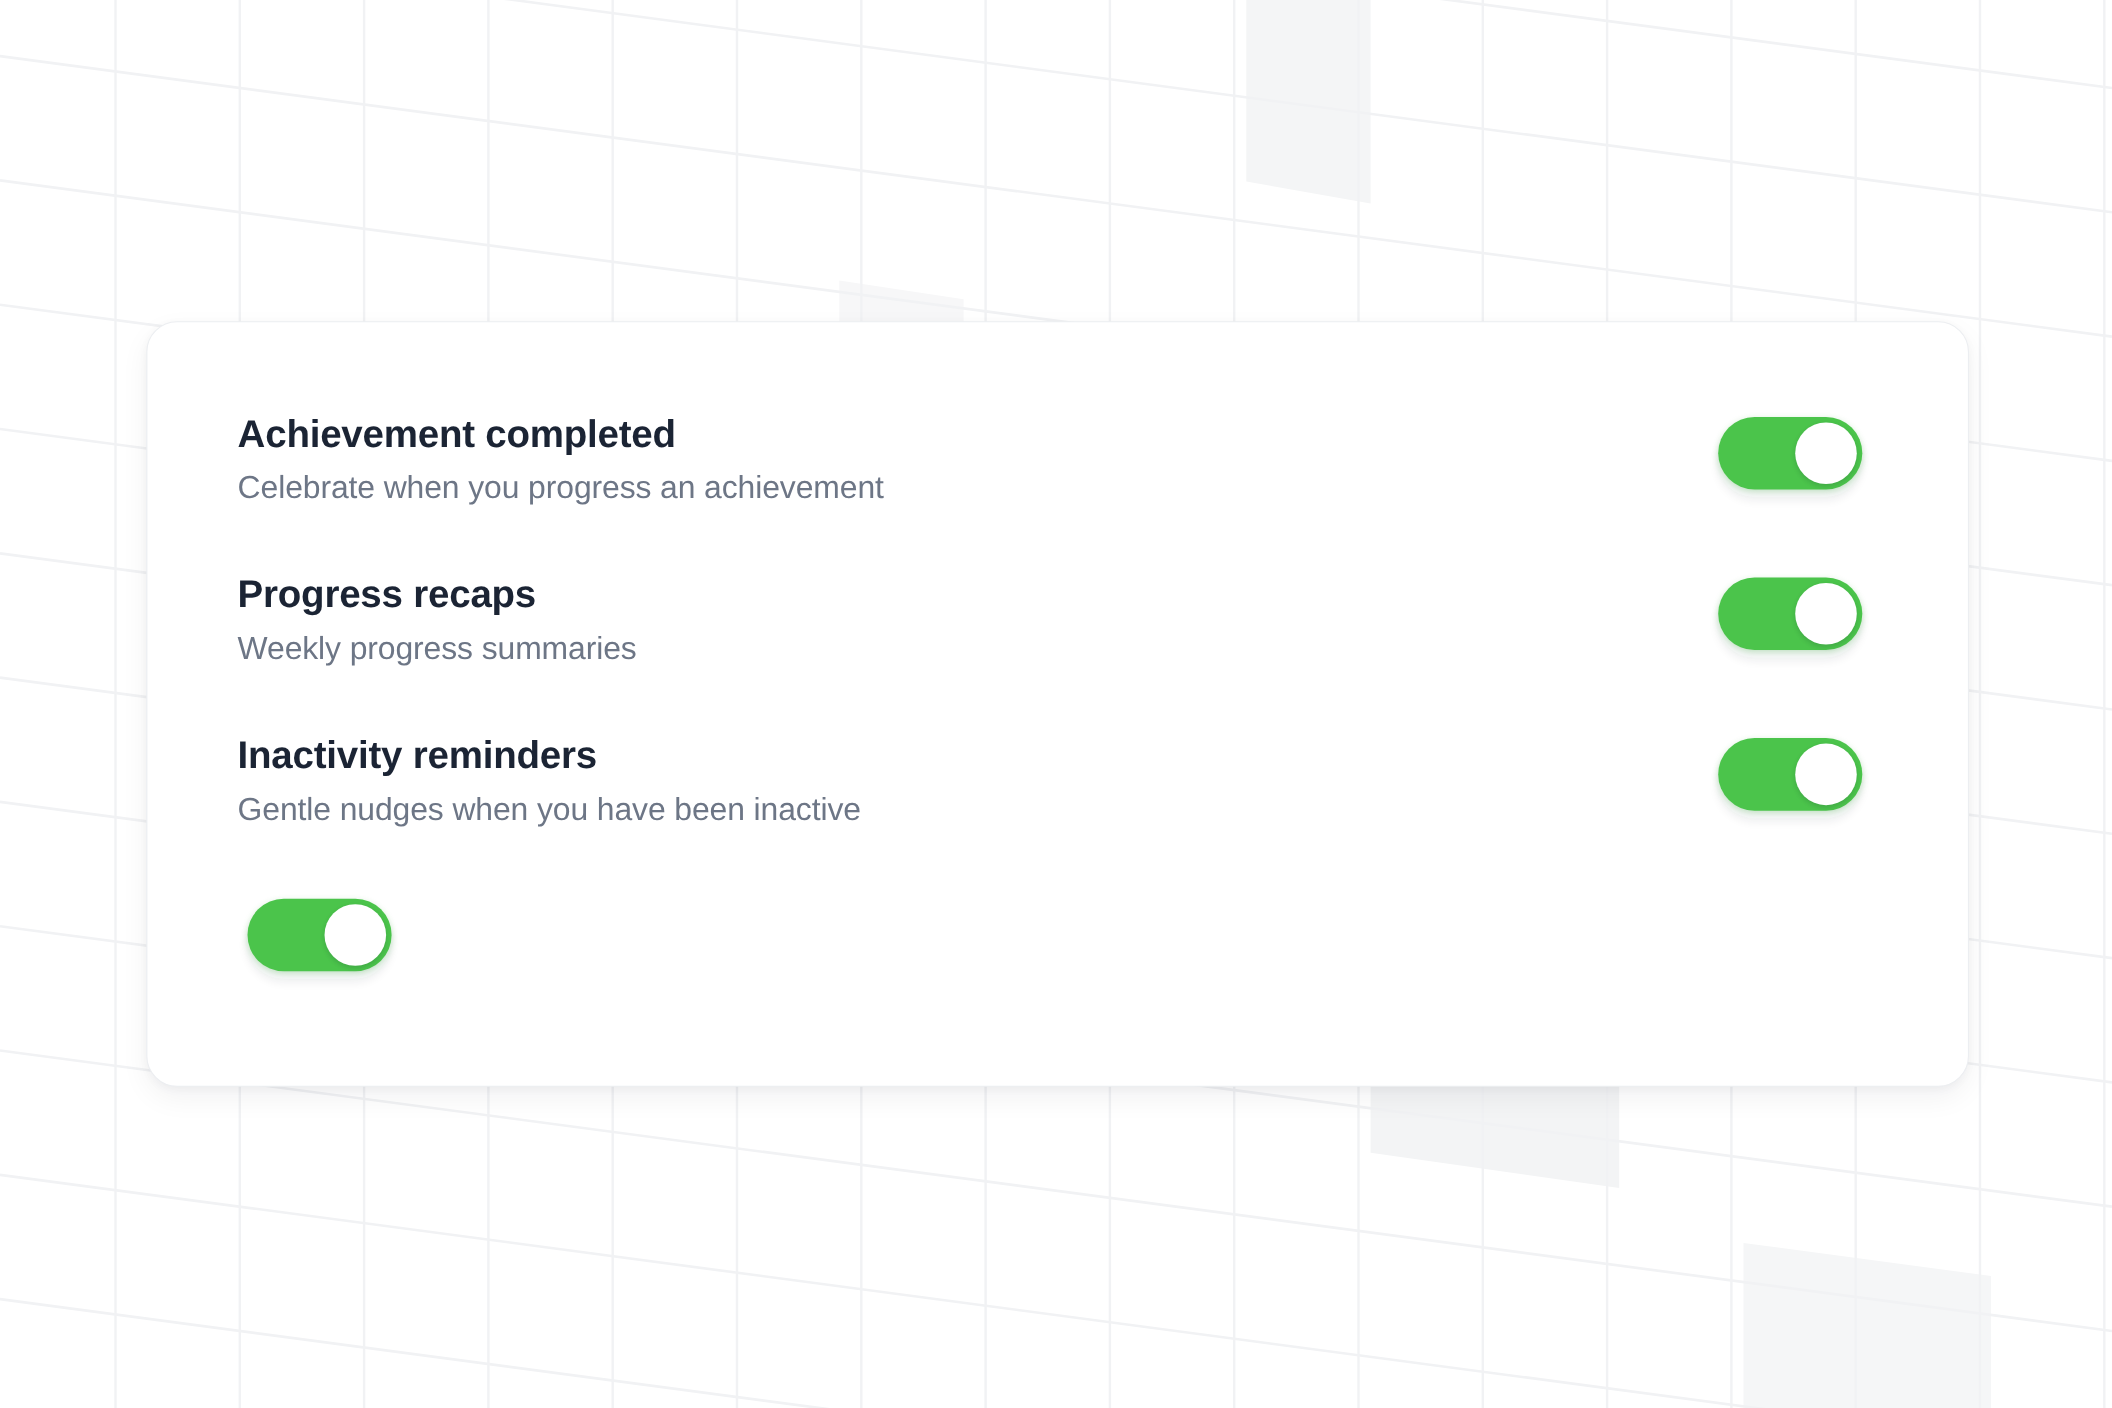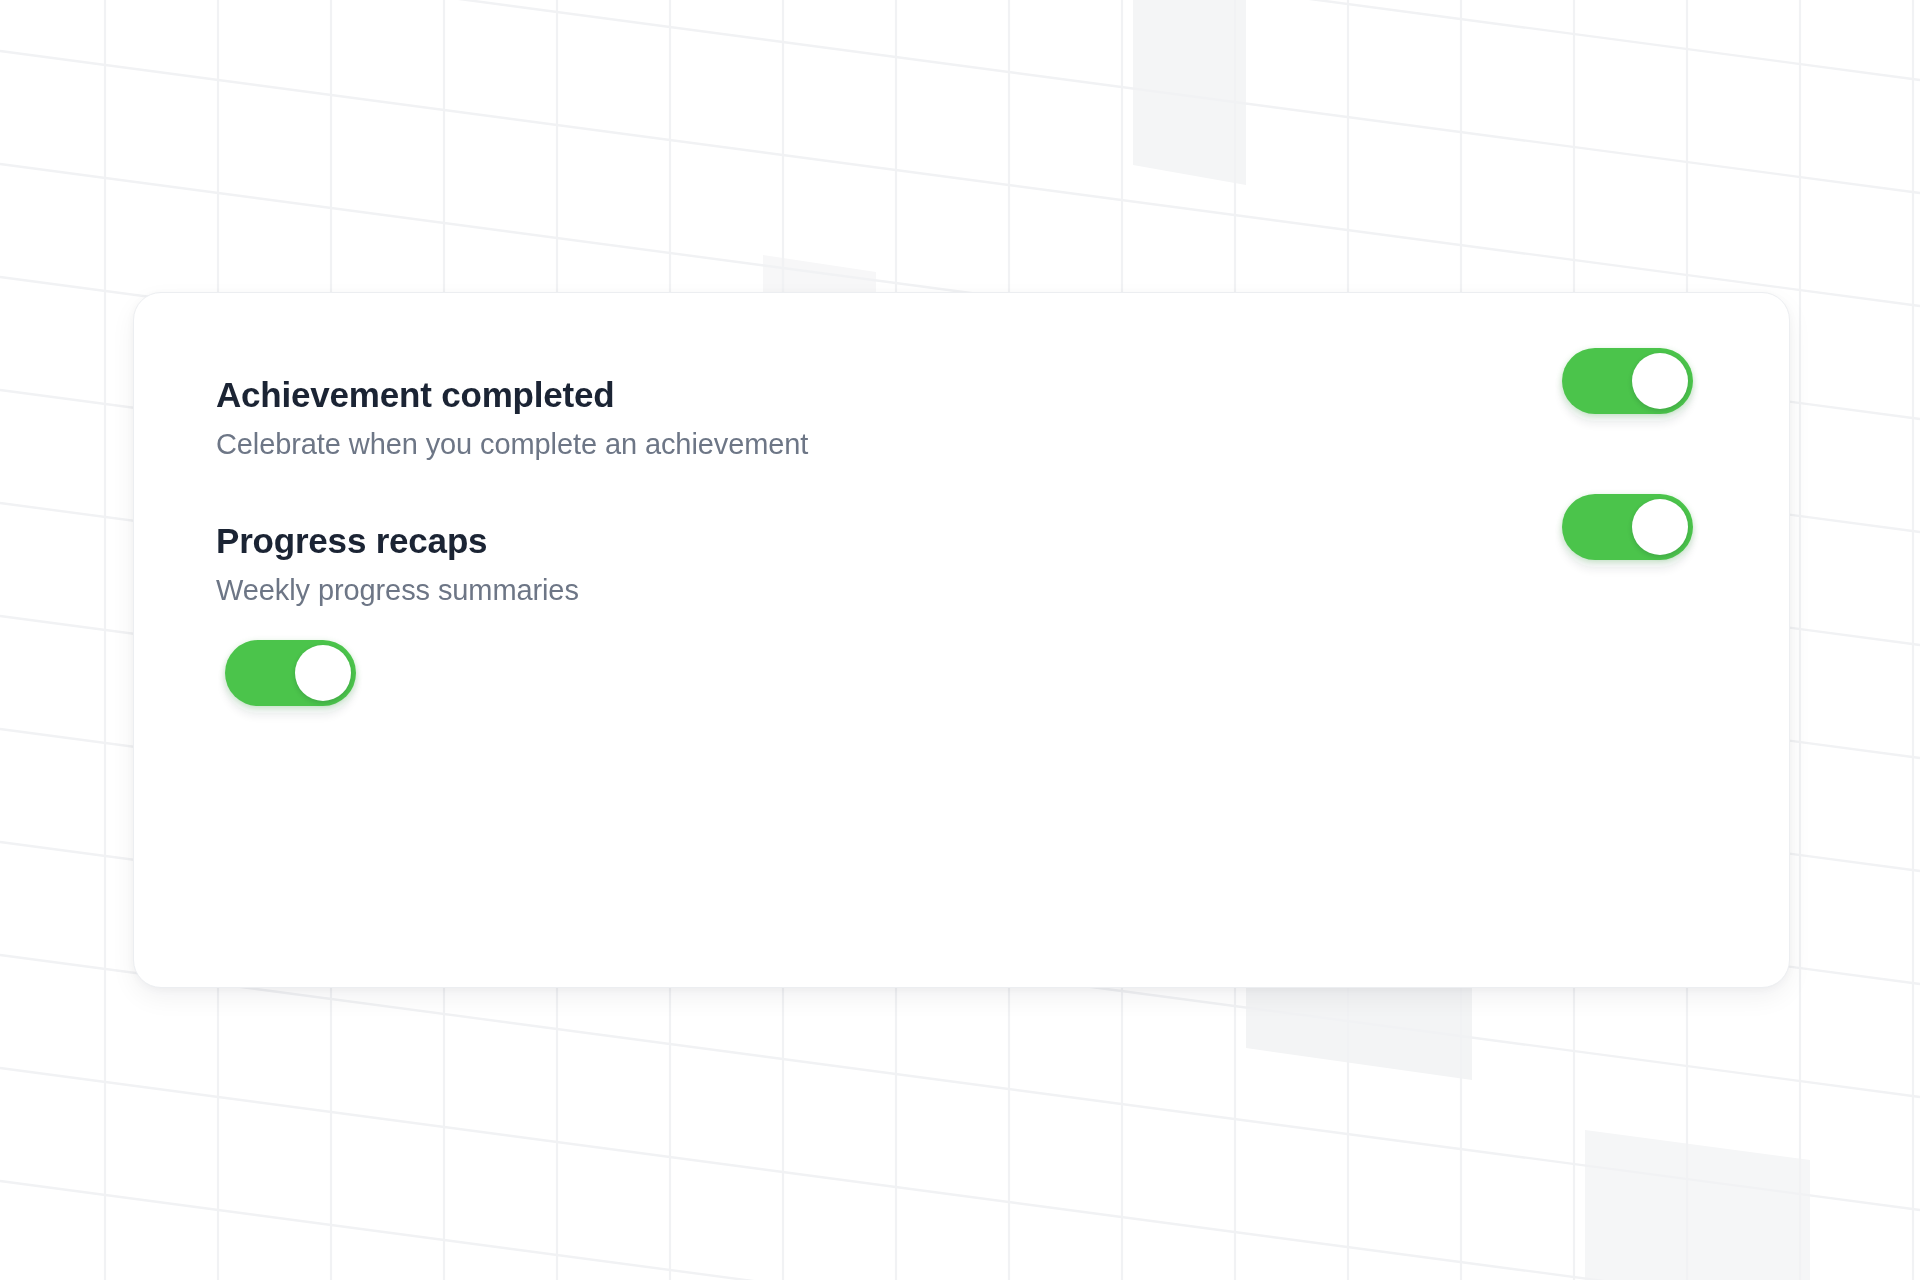--- a/index.html
+++ b/index.html
@@ -45,20 +45,21 @@
   }
 
   .settings-list {
     display: flex;
     flex-direction: column;
     width: 100%;
   }
 
   .setting-row {
     display: flex;
+    align-items: center;
     justify-content: space-between;
     height: 146px;
     width: 100%;
   }
 
   .setting-text {
     display: flex;
     flex-direction: column;
     justify-content: center;
   }
@@ -175,21 +176,21 @@
     <line x1="0" y1="1181" x2="1920" y2="1436"></line>
   </g>
 </svg>
 
 <div id="settings-card">
   <div class="settings-list">
 
     <div class="setting-row">
       <div class="setting-text">
         <div class="setting-title">Achievement completed</div>
-        <div class="setting-desc">Celebrate when you complete an achievement</div>
+        <div class="setting-desc">Celebrate when you progress an achievement</div>
       </div>
       <div class="toggle-wrap">
         <div class="toggle-backplate"></div>
         <div class="toggle-track" style="background: rgb(75, 196, 75);">
           <div class="toggle-knob"></div>
         </div>
       </div>
     </div>
 
     <div class="setting-row">
@@ -198,20 +199,32 @@
         <div class="setting-desc">Weekly progress summaries</div>
       </div>
       <div class="toggle-wrap">
         <div class="toggle-backplate"></div>
         <div class="toggle-track" style="background: rgb(75, 196, 75);">
           <div class="toggle-knob"></div>
         </div>
       </div>
     </div>
 
+    <div class="setting-row">
+      <div class="setting-text">
+        <div class="setting-title">Inactivity reminders</div>
+        <div class="setting-desc">Gentle nudges when you have been inactive</div>
+      </div>
+      <div class="toggle-wrap">
+        <div class="toggle-backplate"></div>
+        <div class="toggle-track" style="background: rgb(75, 196, 75);">
+          <div class="toggle-knob"></div>
+        </div>
+      </div>
+    </div>
 
     <div class="setting-row">
       <div class="toggle-wrap">
         <div class="toggle-backplate"></div>
         <div class="toggle-track" style="background: rgb(75, 196, 75);">
           <div class="toggle-knob"></div>
         </div>
       </div>
     </div>
 

